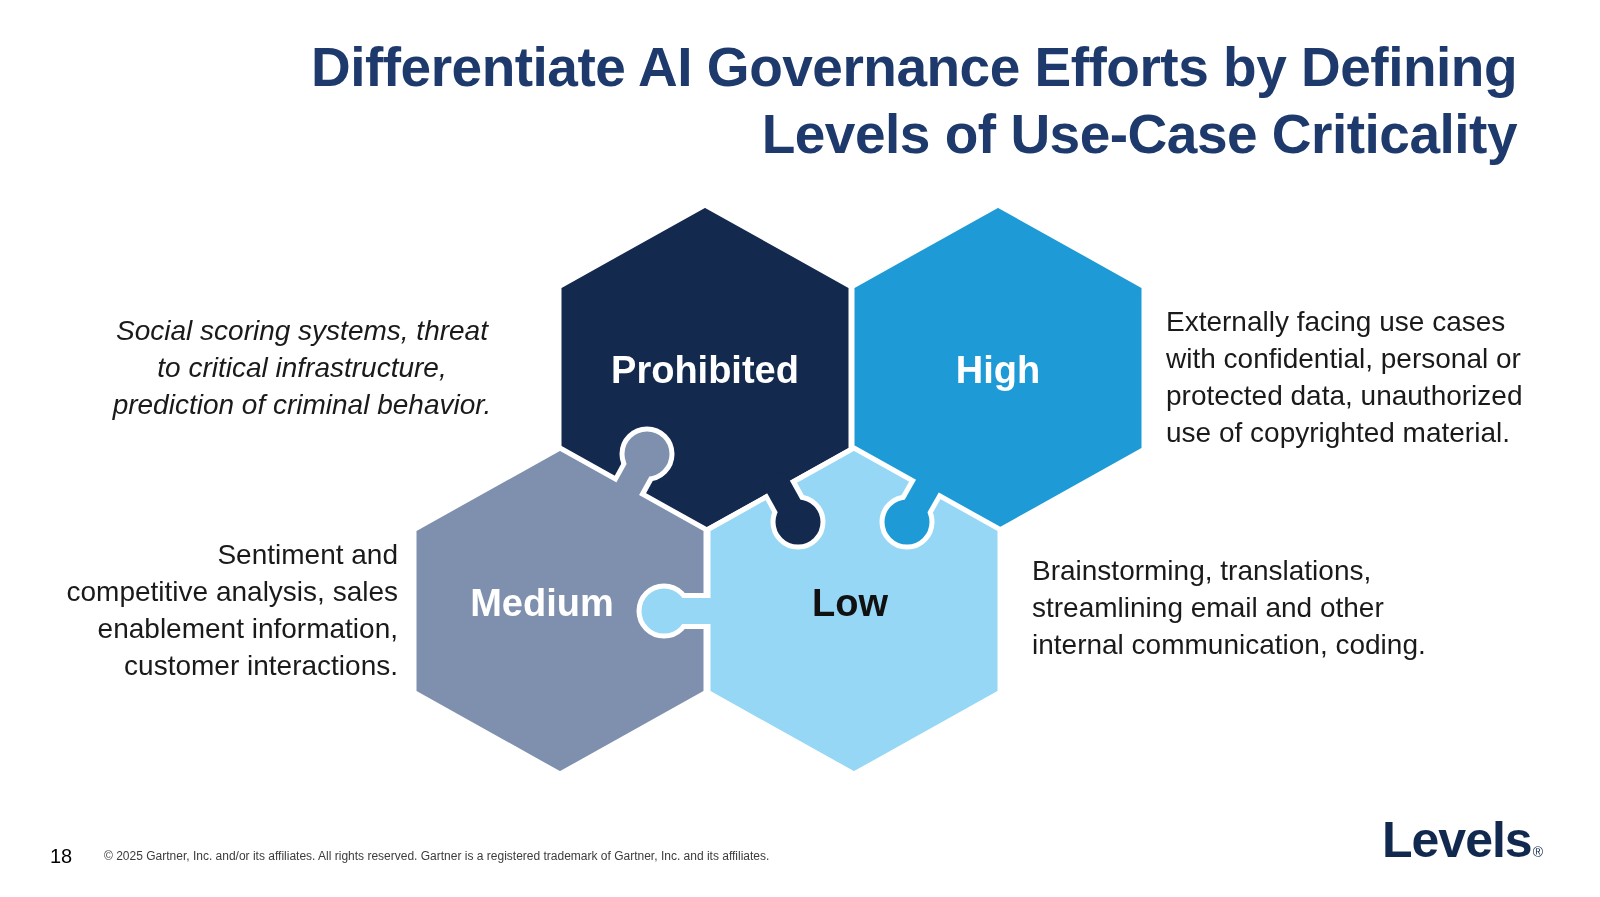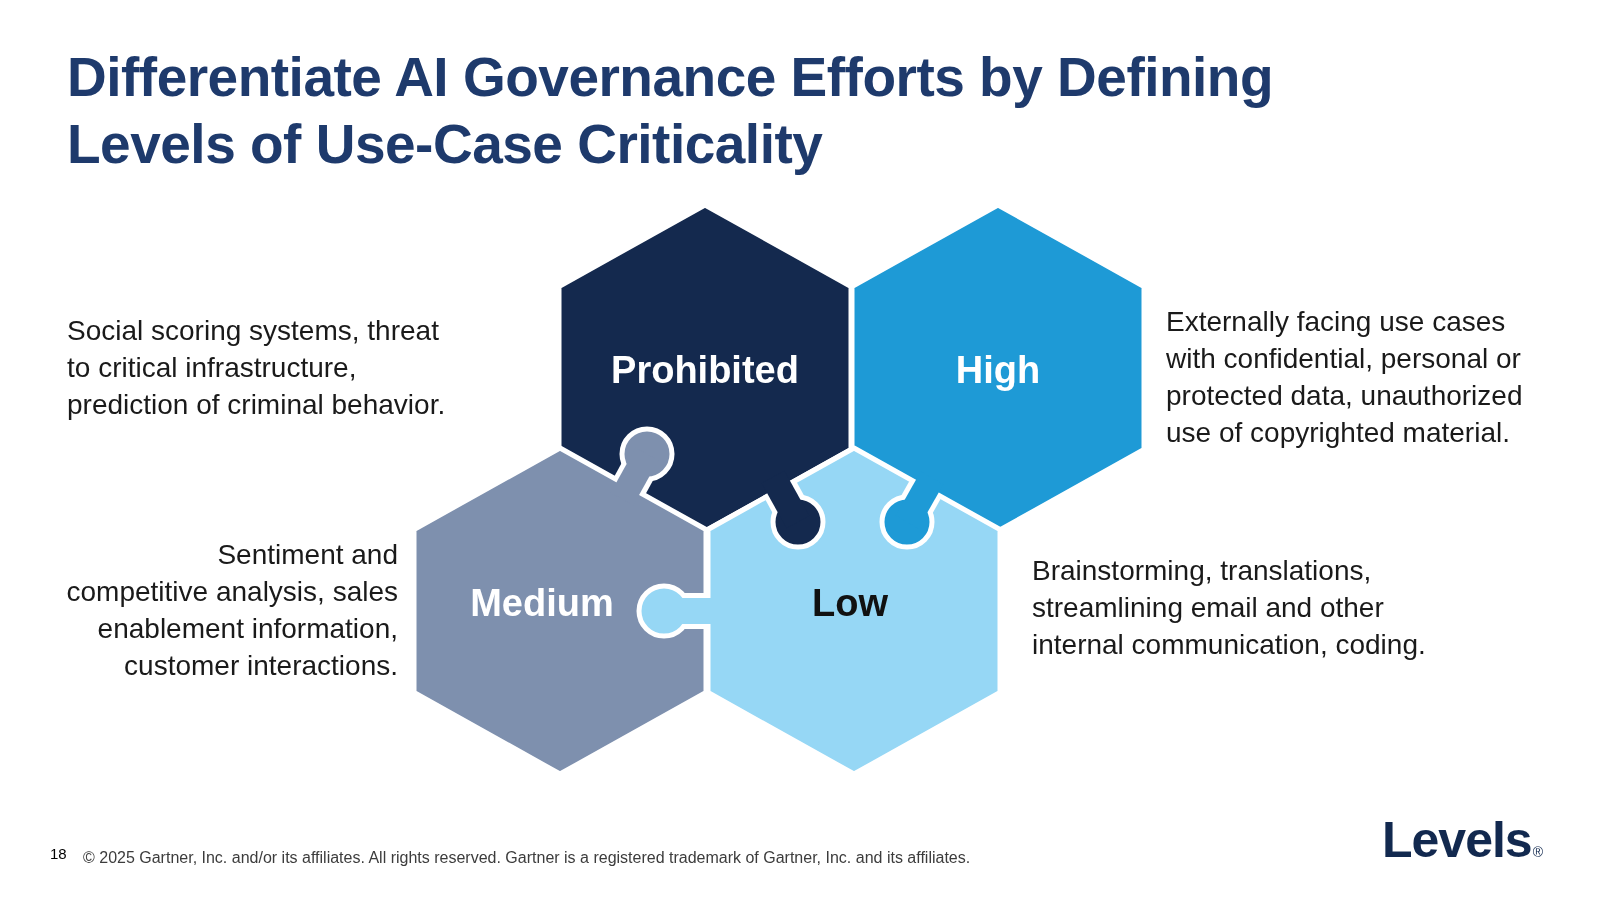--- a/index.html
+++ b/index.html
@@ -3,36 +3,36 @@
 <meta charset="utf-8">
 <style>
   html,body{margin:0;padding:0;background:#fff;}
   .slide{
     position:relative;width:1600px;height:897px;background:#FFFFFF;overflow:hidden;
     font-family:"Liberation Sans", sans-serif;
   }
   .title{
     position:absolute;left:57px;top:34px;width:1460px;
     font-size:55px;font-weight:bold;line-height:1.22;letter-spacing:-0.5px;
-    color:#1E3A6C;white-space:pre-line;margin:10px;
+    color:#1E3A6C;white-space:pre-line;margin:0;text-align:right;
   }
   .diagram-svg{position:absolute;left:0;top:0;width:1600px;height:897px;}
   .desc{
     position:absolute;font-size:28px;line-height:37px;color:#1A1A1A;
     white-space:pre-line;
   }
-  .desc-prohibited{left:67px;top:312px;width:470px;text-align:left;}
+  .desc-prohibited{left:67px;top:312px;width:470px;text-align:center;font-style:italic;}
   .desc-high{left:1166px;top:303px;width:440px;text-align:left;}
   .desc-medium{left:-22px;top:536px;width:420px;text-align:right;}
   .desc-low{left:1016px;top:552px;width:470px;text-align:left;margin-left:16px;}
   .page-number{
-    position:absolute;left:50px;top:845px;font-size:15px;color:#000000;
+    position:absolute;left:50px;top:845px;font-size:20px;color:#000000;
   }
   .copyright{
-    position:absolute;left:83px;top:849px;font-size:16px;color:#3C3C3C;
+    position:absolute;left:104px;top:849px;font-size:12px;color:#3C3C3C;
   }
   .logo{
     position:absolute;left:1382px;top:815px;line-height:1;
     font-size:50px;font-weight:bold;letter-spacing:-1px;color:#12294F;
   }
   .logo .reg{
     font-size:14px;font-weight:normal;letter-spacing:0;
     vertical-align:baseline;position:relative;bottom:0px;margin-left:1px;
   }
   svg text{font-family:"Liberation Sans", sans-serif;font-weight:bold;}

